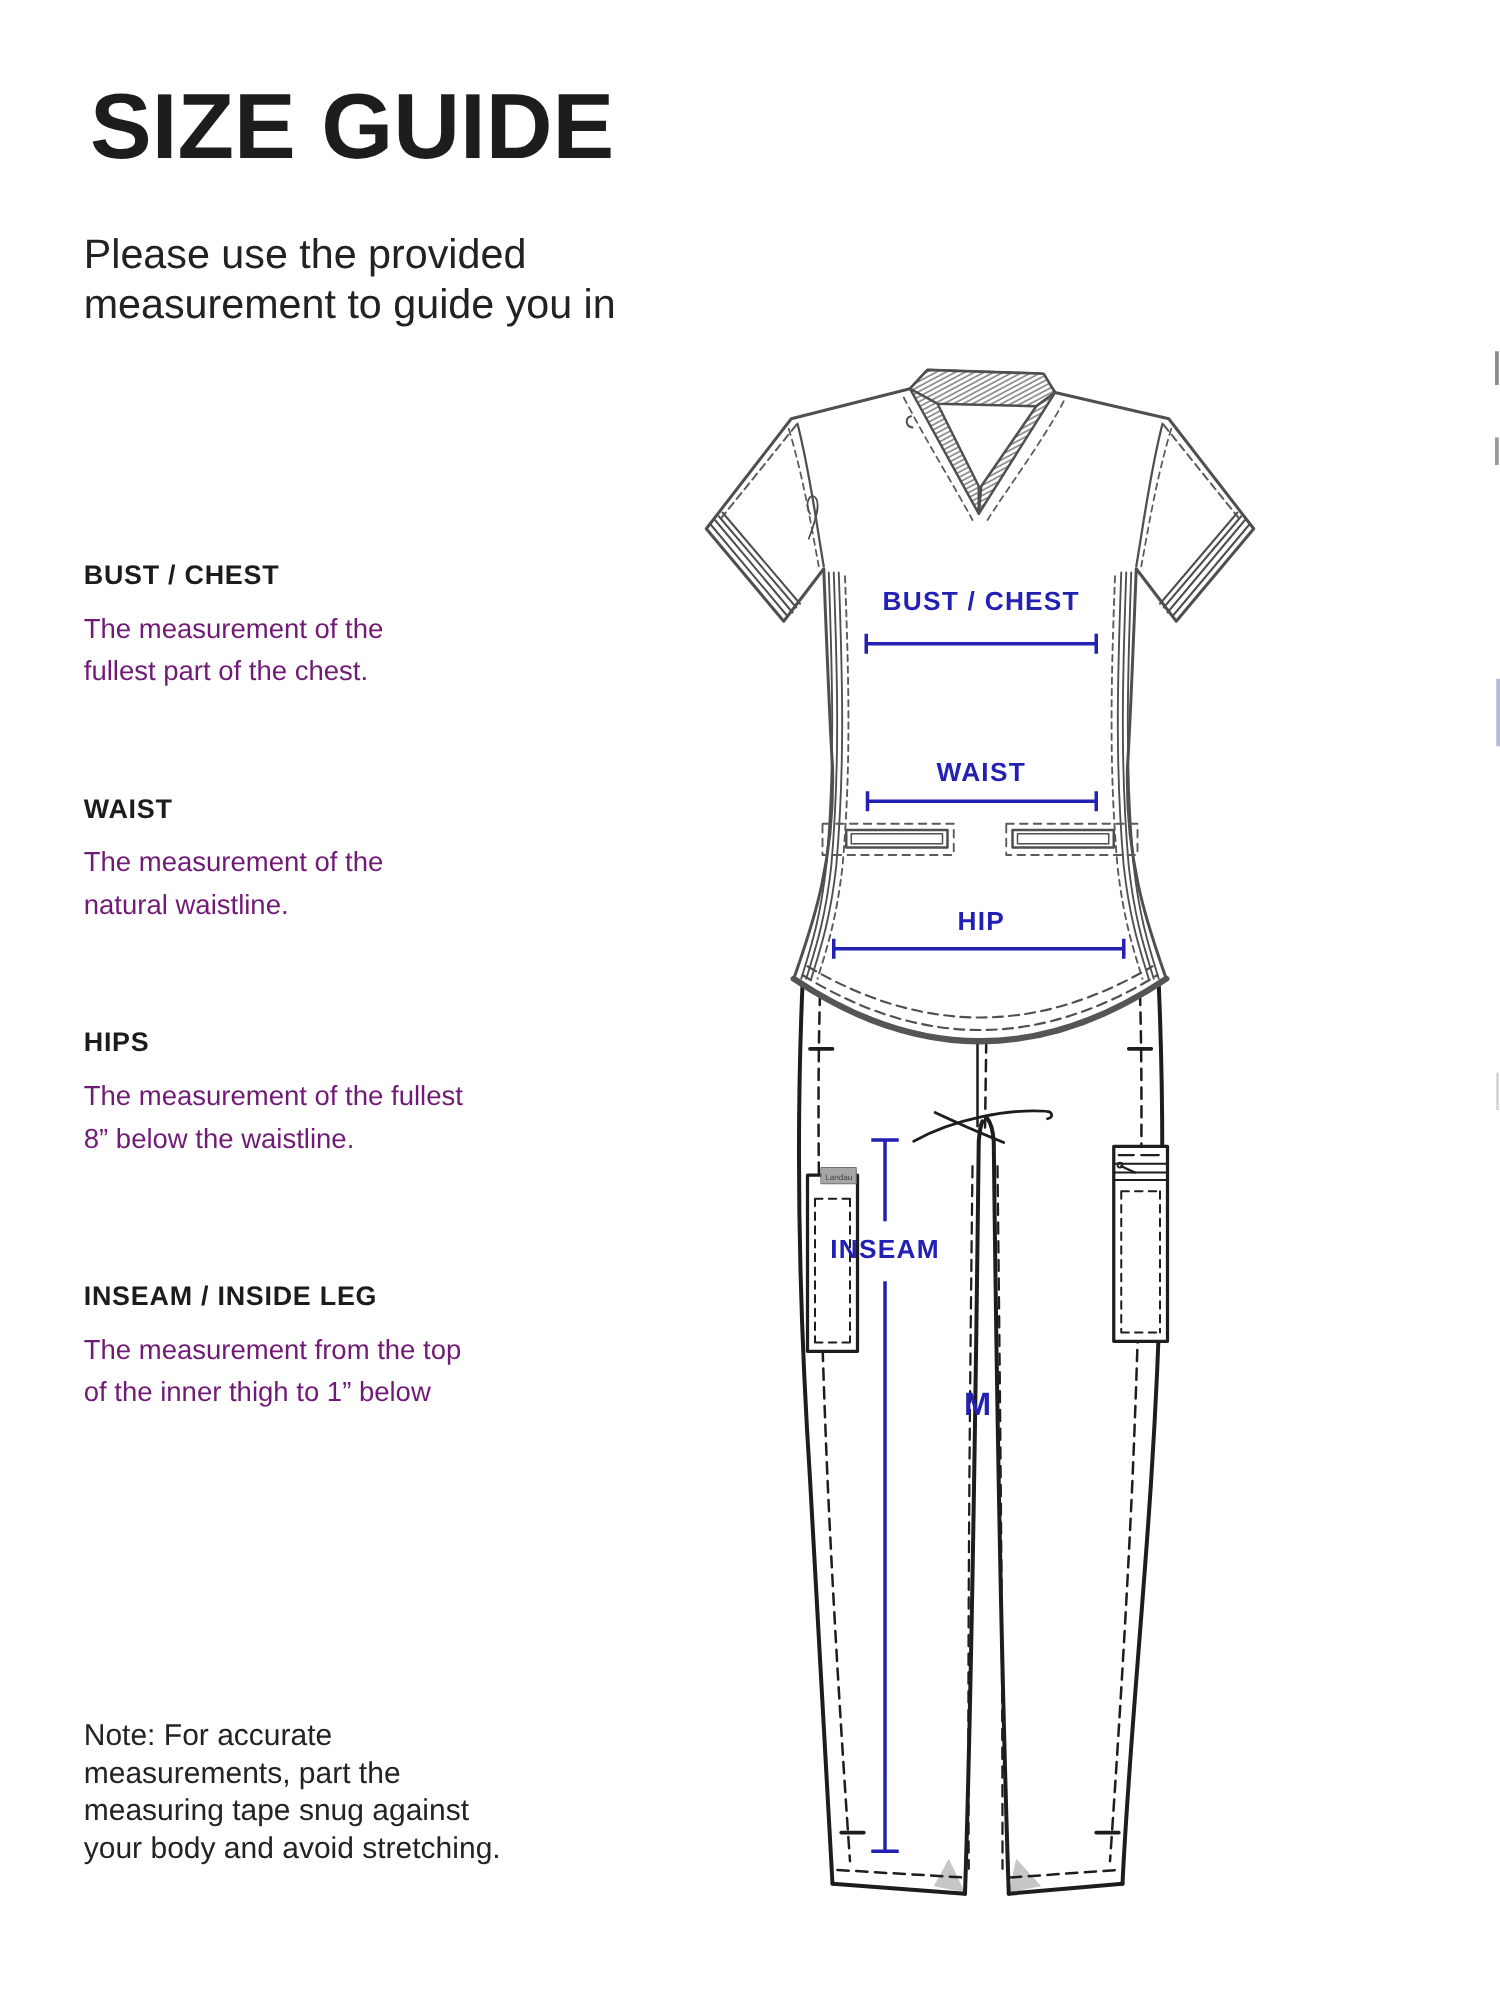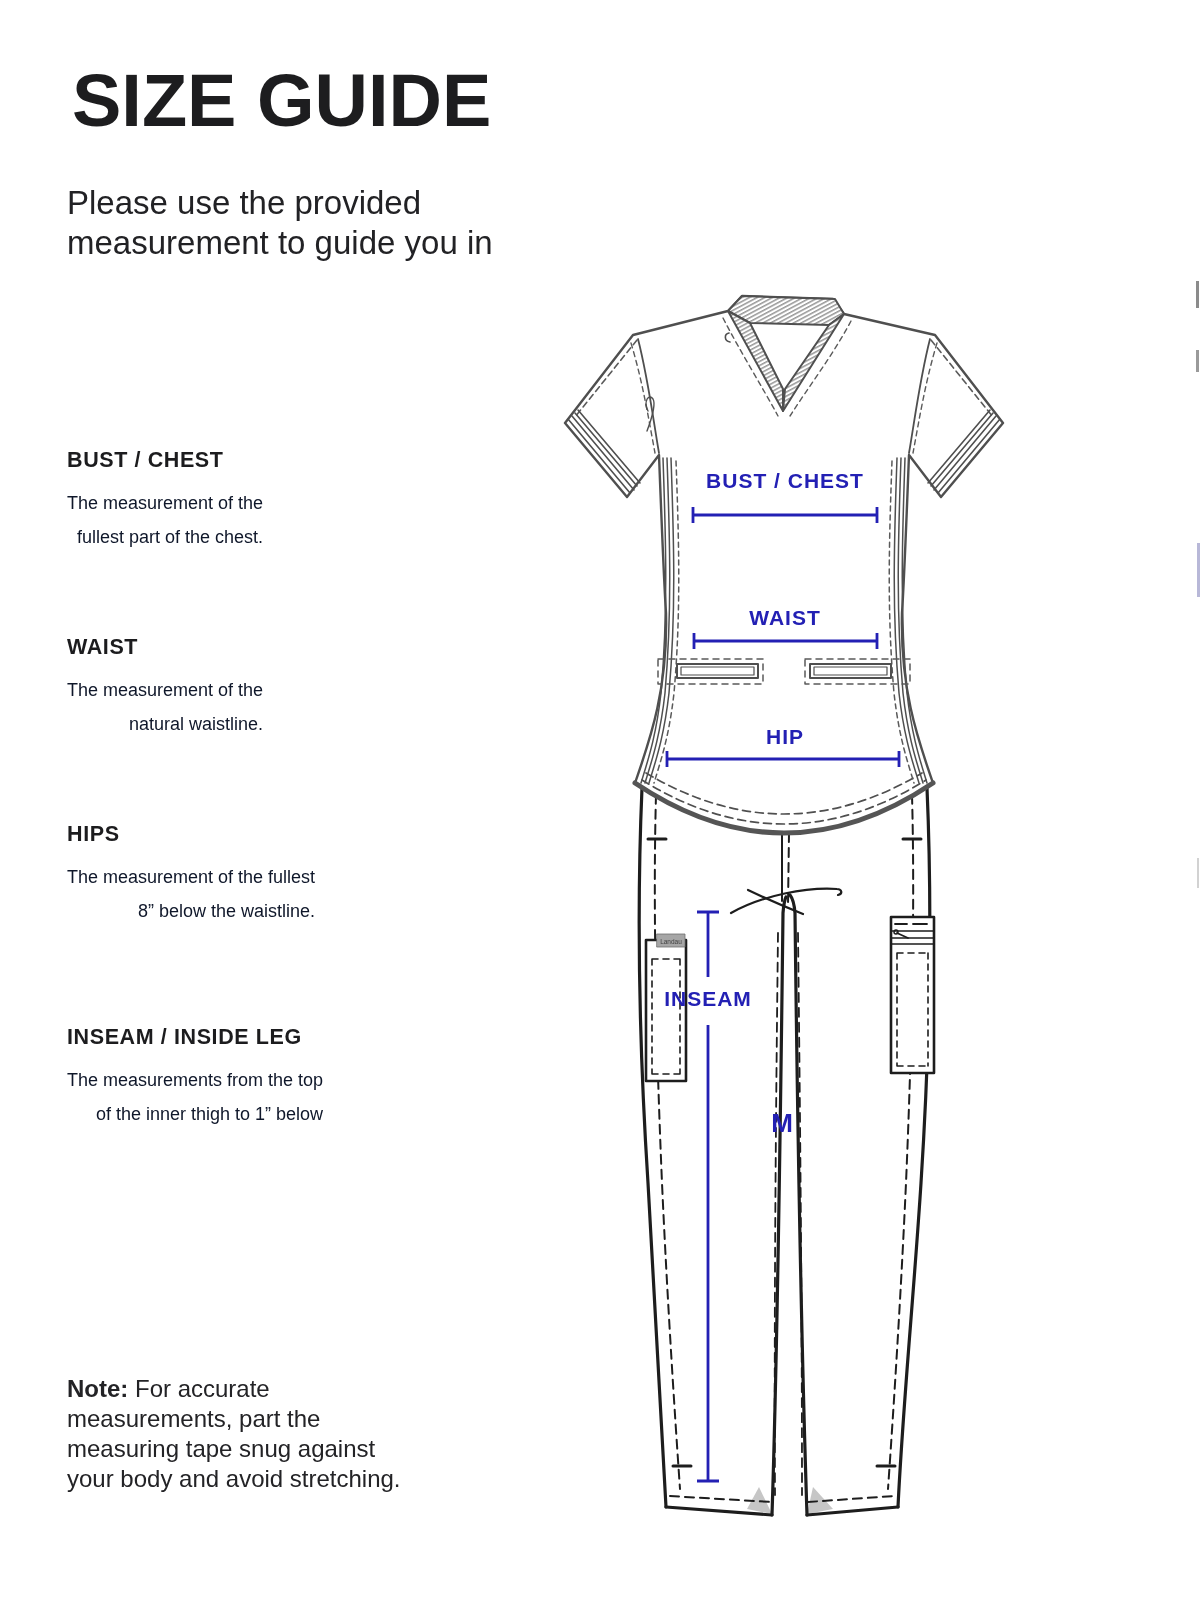--- a/index.html
+++ b/index.html
@@ -3,23 +3,23 @@
 <meta charset="utf-8">
 <style>
   html,body{margin:0;padding:0;background:#fff;}
   #page{position:relative;width:1200px;height:1600px;background:#ffffff;overflow:hidden;
         font-family:"Liberation Sans","DejaVu Sans",sans-serif;color:#202022;}
   .title{position:absolute;left:72px;top:64px;font-size:74px;font-weight:700;
          letter-spacing:0px;color:#1d1d1f;line-height:1;}
   .intro{position:absolute;left:67px;top:183px;font-size:33px;line-height:40px;color:#222225;}
   .section{position:absolute;left:67px;}
   .section .h{font-size:21.5px;font-weight:700;letter-spacing:.6px;color:#1c1c1e;margin-bottom:13px;}
-  .section .b{font-size:18px;line-height:34px;color:#0f172a;text-align:right;}
+  .section .b{font-size:22px;line-height:34px;color:#701a75;}
   .note{position:absolute;left:67px;top:1374px;font-size:24px;line-height:30px;color:#232326;}
-  .note .bold{font-weight:700;margin-top:48px;}
+  .note .bold{font-weight:400;margin-top:48px;}
   .diagram{position:absolute;left:545px;top:283px;width:470px;height:1240px;}
   .mlabel{font-family:"Liberation Sans","DejaVu Sans",sans-serif;font-size:21px;font-weight:700;
           letter-spacing:1px;fill:#2320b4;}
   .sizeletter{font-family:"Liberation Sans","DejaVu Sans",sans-serif;font-size:26px;font-weight:700;fill:#2320b4;}
   .tagtext{font-family:"Liberation Sans","DejaVu Sans",sans-serif;font-size:6.5px;fill:#3f3f3f;}
   .frag{position:absolute;}
 </style>
 </head>
 <body>
 
@@ -52,21 +52,21 @@
     <div class="h">HIPS</div>
     <div class="b">
       <div>The measurement of the fullest</div>
       <div>8” below the waistline.</div>
     </div>
   </div>
 
   <div class="section" style="top:1025px;">
     <div class="h">INSEAM / INSIDE LEG</div>
     <div class="b">
-      <div>The measurements from the top</div>
+      <div>The measurement from the top</div>
       <div>of the inner thigh to 1” below</div>
     </div>
   </div>
 
   <div class="note">
     <div>
       <span class="bold">Note:</span>
       <span>For accurate</span>
     </div>
     <div>measurements, part the</div>

